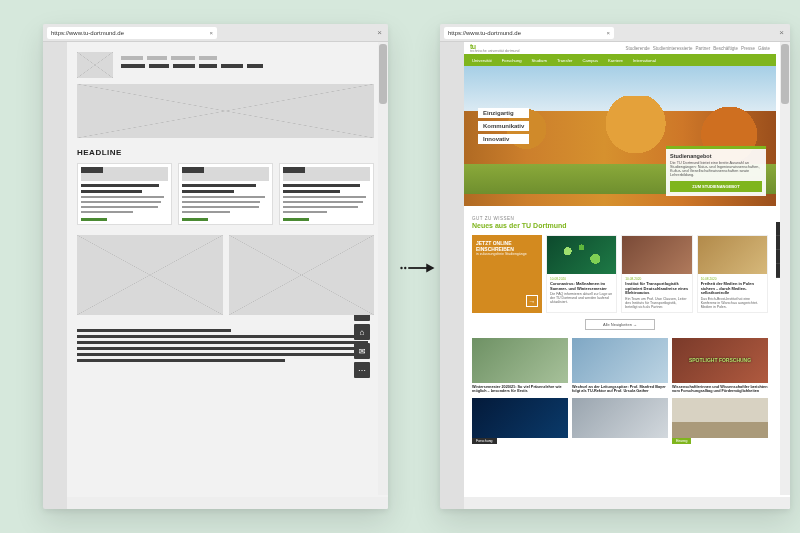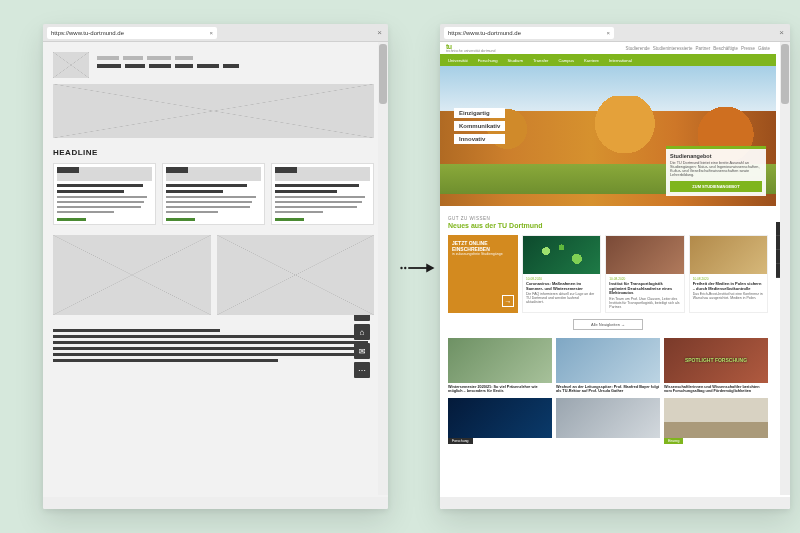--- a/index.html
+++ b/index.html
@@ -52,20 +52,21 @@
     margin-left: auto;
     color:#777;
     font-size:8px;
     padding:0 2px;
   }
   .viewport {
     flex:1;
     background:#fff;
     position:relative;
     overflow:hidden;
+    margin-left:24px;
   }
   
   .sb-track {
     position:absolute;
     right:0; top:0; bottom:14px;
     width:10px;
     background:#eee;
   }
   .sb-thumb {
     position:absolute;

